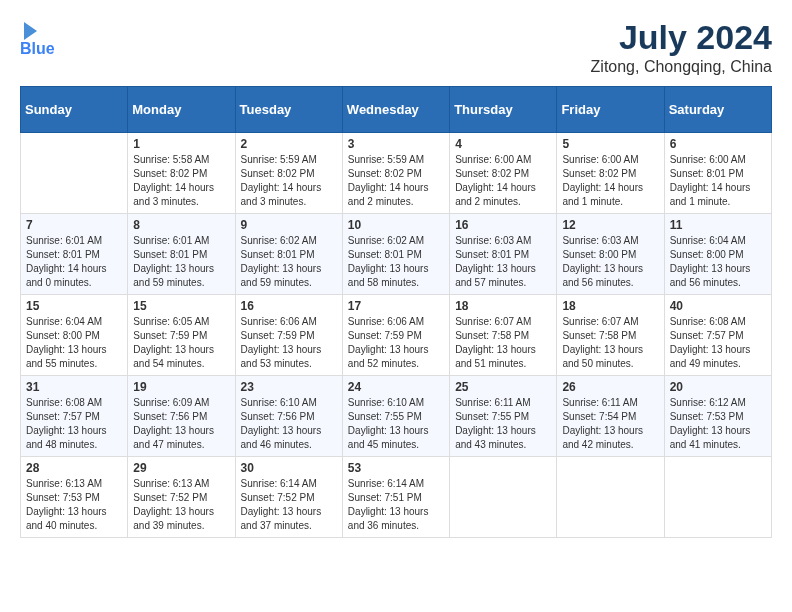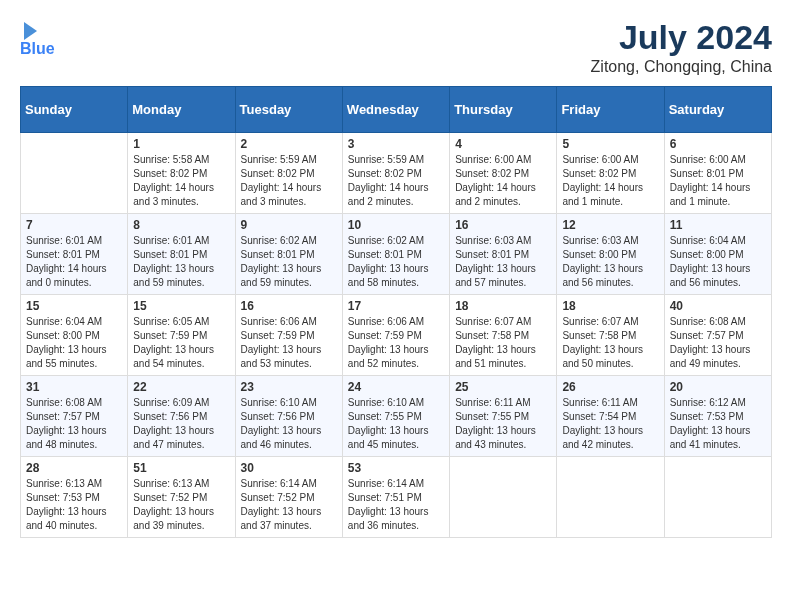--- a/index.html
+++ b/index.html
@@ -200,21 +200,21 @@
           <span class="day-number">40</span>
           <div class="day-info">Sunrise: 6:08 AM<br>Sunset: 7:57 PM<br>Daylight: 13 hours<br>and 49 minutes.</div>
         </td>
       </tr>
       <tr>
         <td>
           <span class="day-number">31</span>
           <div class="day-info">Sunrise: 6:08 AM<br>Sunset: 7:57 PM<br>Daylight: 13 hours<br>and 48 minutes.</div>
         </td>
         <td>
-          <span class="day-number">22</span>
+          <span class="day-number">19</span>
           <div class="day-info">Sunrise: 6:09 AM<br>Sunset: 7:56 PM<br>Daylight: 13 hours<br>and 47 minutes.</div>
         </td>
         <td>
           <span class="day-number">23</span>
           <div class="day-info">Sunrise: 6:10 AM<br>Sunset: 7:56 PM<br>Daylight: 13 hours<br>and 46 minutes.</div>
         </td>
         <td>
           <span class="day-number">24</span>
           <div class="day-info">Sunrise: 6:10 AM<br>Sunset: 7:55 PM<br>Daylight: 13 hours<br>and 45 minutes.</div>
         </td>
@@ -230,21 +230,21 @@
           <span class="day-number">20</span>
           <div class="day-info">Sunrise: 6:12 AM<br>Sunset: 7:53 PM<br>Daylight: 13 hours<br>and 41 minutes.</div>
         </td>
       </tr>
       <tr>
         <td>
           <span class="day-number">28</span>
           <div class="day-info">Sunrise: 6:13 AM<br>Sunset: 7:53 PM<br>Daylight: 13 hours<br>and 40 minutes.</div>
         </td>
         <td>
-          <span class="day-number">51</span>
+          <span class="day-number">29</span>
           <div class="day-info">Sunrise: 6:13 AM<br>Sunset: 7:52 PM<br>Daylight: 13 hours<br>and 39 minutes.</div>
         </td>
         <td>
           <span class="day-number">30</span>
           <div class="day-info">Sunrise: 6:14 AM<br>Sunset: 7:52 PM<br>Daylight: 13 hours<br>and 37 minutes.</div>
         </td>
         <td>
           <span class="day-number">53</span>
           <div class="day-info">Sunrise: 6:14 AM<br>Sunset: 7:51 PM<br>Daylight: 13 hours<br>and 36 minutes.</div>
         </td>

